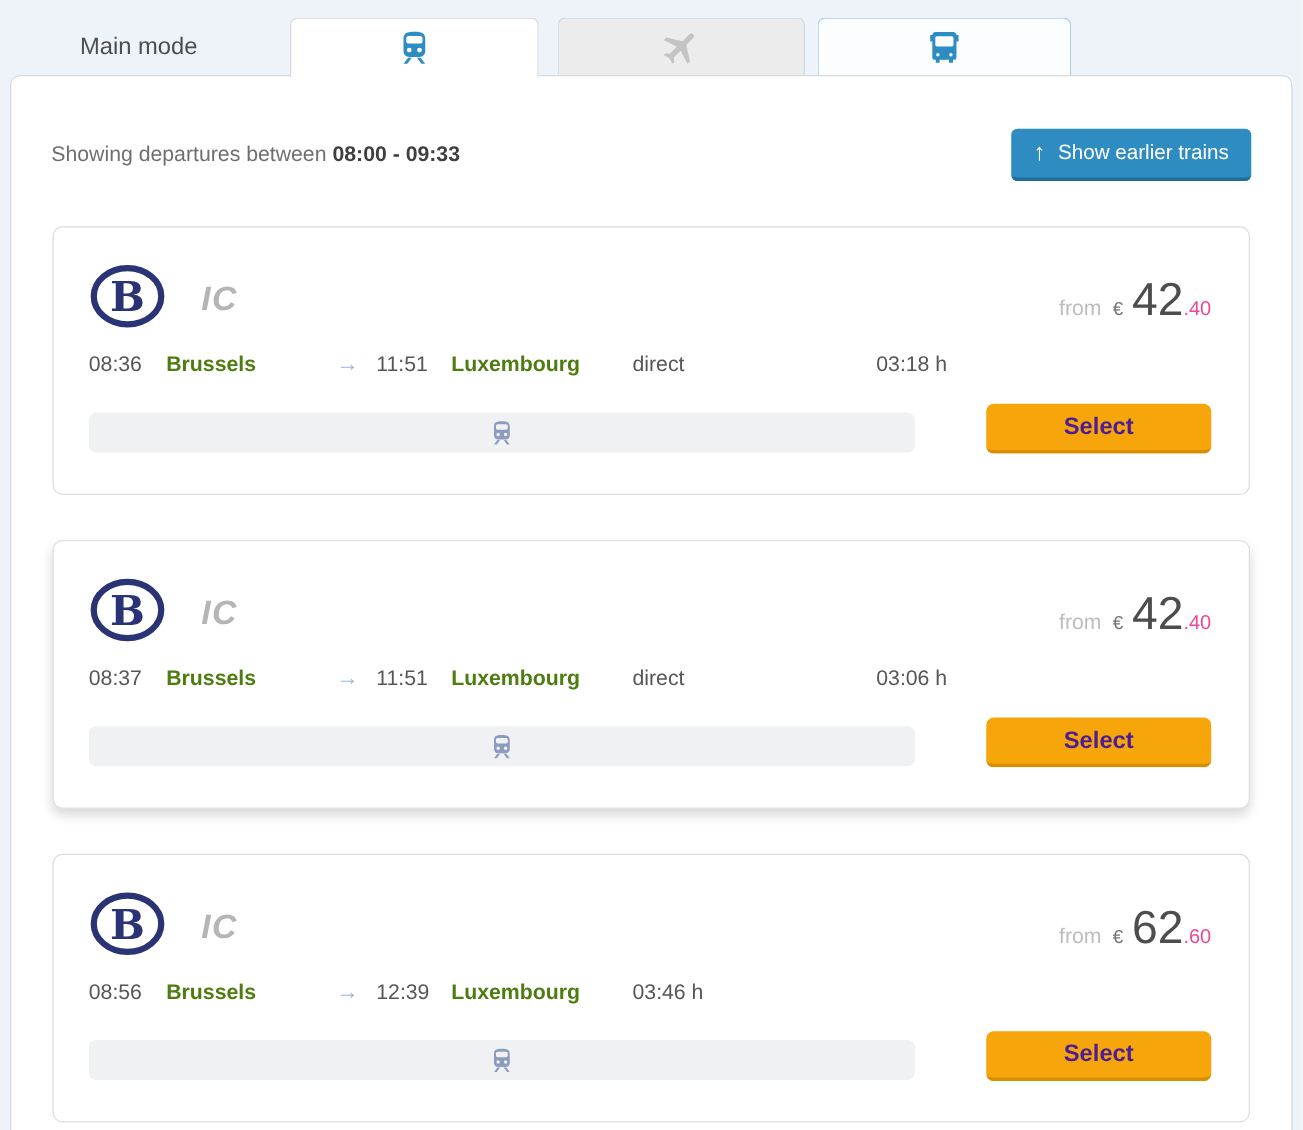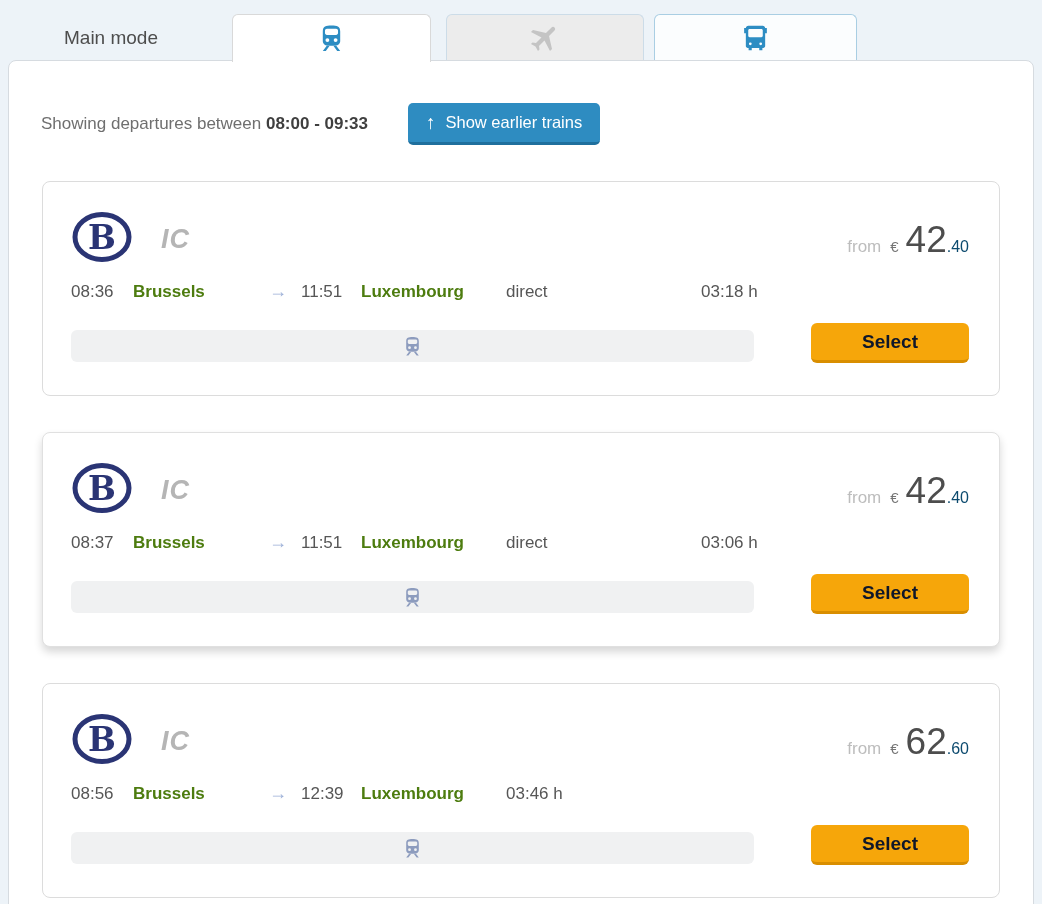--- a/index.html
+++ b/index.html
@@ -43,21 +43,21 @@
 
   
   .panel {
     position:absolute; left:8px; top:60px; width:1026px; height:900px;
     background:#ffffff;
     border:1px solid #d6dbe0;
     border-radius:8px;
     z-index:2;
   }
   .panel-header {
-    display:flex; align-items:center; 
+    display:flex; align-items:center; justify-content:space-between;
     margin:42px 32px 0 32px; height:42px;gap:40px;
   }
   .showing-text { font-size:17px; color:#6f6f6f; }
   .showing-text b { color:#3f3f3f; font-weight:700; }
   .earlier-btn {
     height:42px; padding:0 18px;
     background:#2e8cc1; border:none; border-bottom:3px solid #1f6f9d;
     border-radius:5px; color:#ffffff; font-size:16.5px;
     font-family:inherit; display:flex; align-items:center; cursor:pointer;
   }
@@ -76,42 +76,42 @@
   .card-top { display:flex; align-items:center; justify-content:space-between; height:54px; }
   .carrier { display:flex; align-items:center; }
   .carrier-name {
     font-size:27px; font-weight:700; font-style:italic;
     color:#b5b5b5; margin-left:28px; letter-spacing:1px;
   }
   .price { display:flex; align-items:baseline; }
   .price-from { font-size:17px; color:#bdbdbd; }
   .price-cur  { font-size:15px; color:#757575; margin-left:9px; }
   .price-major{ font-size:37px; color:#4d4d4d; margin-left:7px; line-height:1; }
-  .price-minor{ font-size:16px; color:#0c4a6e; }
+  .price-minor{ font-size:16px; color:#ec4899; }
 
   .route {
     display:grid;
     grid-template-columns:62px 136px 32px 60px 145px 195px auto;
     align-items:baseline;
     margin-top:15px; height:22px; font-size:17px; color:#565656;
   }
   .route .station { font-weight:700; color:#4d7c0f; }
   .route .route-arrow { color:#9db1d8; font-size:18px; }
 
   .card-bottom { display:flex; align-items:flex-end; margin-top:20px; }
   .segment-bar {
     flex:1; height:32px; margin-right:57px; margin-bottom:1px;
     background:#f0f1f2; border-radius:6px;
     display:flex; align-items:center; justify-content:center;
   }
   .segment-bar svg { color:#8d9cbe; display:block; }
   .select-btn {
-    width:158px; height:40px;
+    width:180px; height:40px;
     background:#f6a60a; border:none; border-bottom:3px solid #d98e00;
-    border-radius:6px; color:#0f172a; font-size:19px; font-weight:700;
+    border-radius:6px; color:#4c1d95; font-size:19px; font-weight:700;
     font-family:inherit; cursor:pointer;
   }
 </style>
 </head>
 <body>
 
 <svg width="0" height="0" style="position:absolute">
   <defs>
     <path id="train-shape" fill-rule="evenodd" d="M12 1.2c-4.6 0-7.2.7-7.2 4.8v8.1c0 2.1 1.7 3.8 3.8 3.8h6.8c2.1 0 3.8-1.7 3.8-3.8V6c0-4.1-2.6-4.8-7.2-4.8z
       M8.2 3.9h7.6c.9 0 1.6.7 1.6 1.6v1.9c0 .9-.7 1.6-1.6 1.6H8.2c-.9 0-1.6-.7-1.6-1.6V5.5c0-.9.7-1.6 1.6-1.6z

